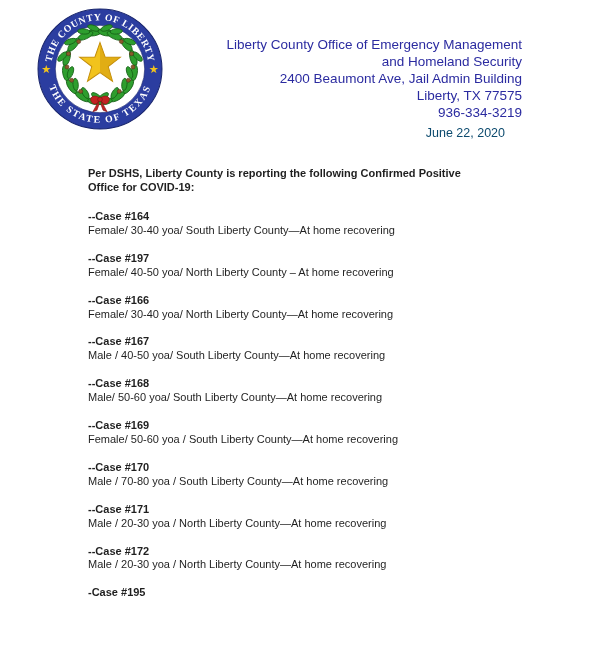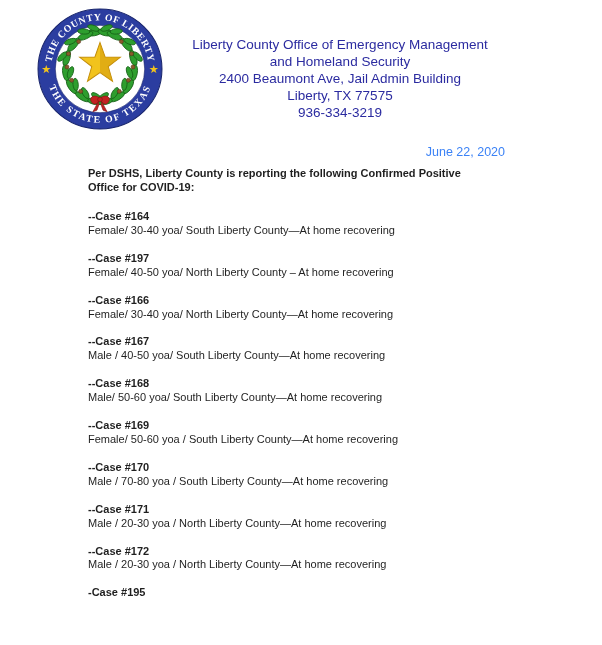--- a/index.html
+++ b/index.html
@@ -8,26 +8,26 @@
     width:602px;height:645px;
     background:#ffffff;
     font-family:"Liberation Sans",sans-serif;
     overflow:hidden;
   }
   
   .seal{position:absolute;left:37px;top:8px;width:126px;height:122px;}
   
   .header-text{
     position:absolute;top:36px;left:158px;width:364px;
-    text-align:center;color:#2b2ba0;
+    text-align:right;color:#2b2ba0;
     font-size:13.5px;line-height:17px;
   }
   .date-line{
     position:absolute;top:126px;right:97px;
-    color:#3b82f6;font-size:12.5px;margin-top:19px;
+    color:#0c4a6e;font-size:12.5px;
   }
   
   .body-col{
     position:absolute;left:88px;top:167px;width:424px;
     color:#1f1f1f;font-size:11px;
   }
   .intro{
     font-weight:bold;line-height:13.5px;
     margin:0 0 16px 0;width:420px;
   }

